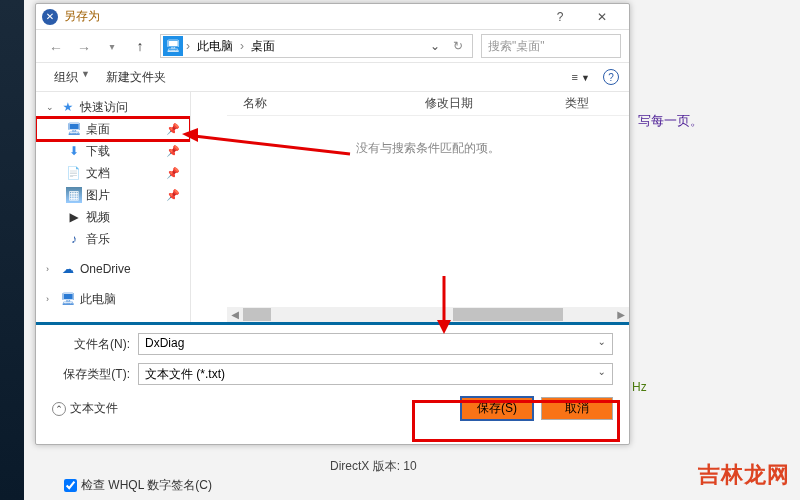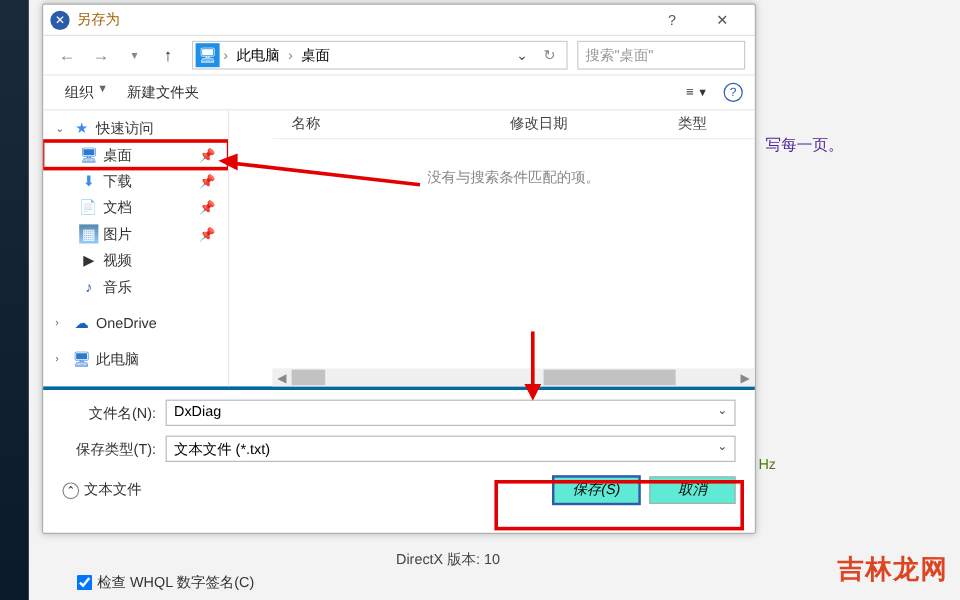--- a/index.html
+++ b/index.html
@@ -64,21 +64,21 @@
   .hscroll .thumb { position:absolute; height:13px; background:#c2c2c2; }
   
   .bottom { border-top:3px solid #0369a1; padding:8px 16px 6px; font-size:12px; }
   .frow { display:flex; align-items:center; margin-bottom:8px; }
   .flabel { width:86px; text-align:right; padding-right:8px; color:#333; }
   .fcontrol { flex:1; height:22px; border:1px solid #bbb; padding:2px 6px; font-size:12px; background:#fff; display:flex; align-items:flex-start; }
   .fcontrol .drop { margin-left:auto; color:#555; font-size:10px; }
   .btnrow { display:flex; align-items:center; margin-top:12px; }
   .hide-folders { display:flex; align-items:center; gap:4px; color:#333; }
   .chev-icon { width:14px;height:14px;border:1px solid #888;border-radius:50%;display:inline-flex;align-items:center;justify-content:center;font-size:9px; }
-  .dlgbtn { min-width:72px; height:23px; border:1px solid #adadad; background:#5eead4; font-size:12px; margin-left:8px; display:inline-flex;align-items:center;justify-content:center;font-style:italic; }
+  .dlgbtn { min-width:72px; height:23px; border:1px solid #adadad; background:#f97316; font-size:12px; margin-left:8px; display:inline-flex;align-items:center;justify-content:center; }
   .dlgbtn.primary { outline:2px solid #2a5caa; outline-offset:-1px; }
   .anno-box-2 { position:absolute; left:412px; top:400px; width:208px; height:42px; border:3px solid #e30000; z-index:10; pointer-events:none; }
   .arrow1 { position:absolute; left:180px; top:126px; z-index:10; pointer-events:none; }
   .arrow2 { position:absolute; left:434px; top:276px; z-index:10; pointer-events:none; }
   
   .bg-right-text { position:absolute; left:638px; top:112px; font-size:13px; color:#4c1d95; }
   .bg-hz { position:absolute; left:632px; top:380px; font-size:12px; color:#4d7c0f; }
   .bg-dx { position:absolute; left:330px; top:458px; font-size:12px; color:#444; }
   .bg-whql { position:absolute; left:64px; top:477px; font-size:12px; color:#333; display:flex; align-items:center; gap:4px; }
   .bg-whql input { width:13px; height:13px; }

